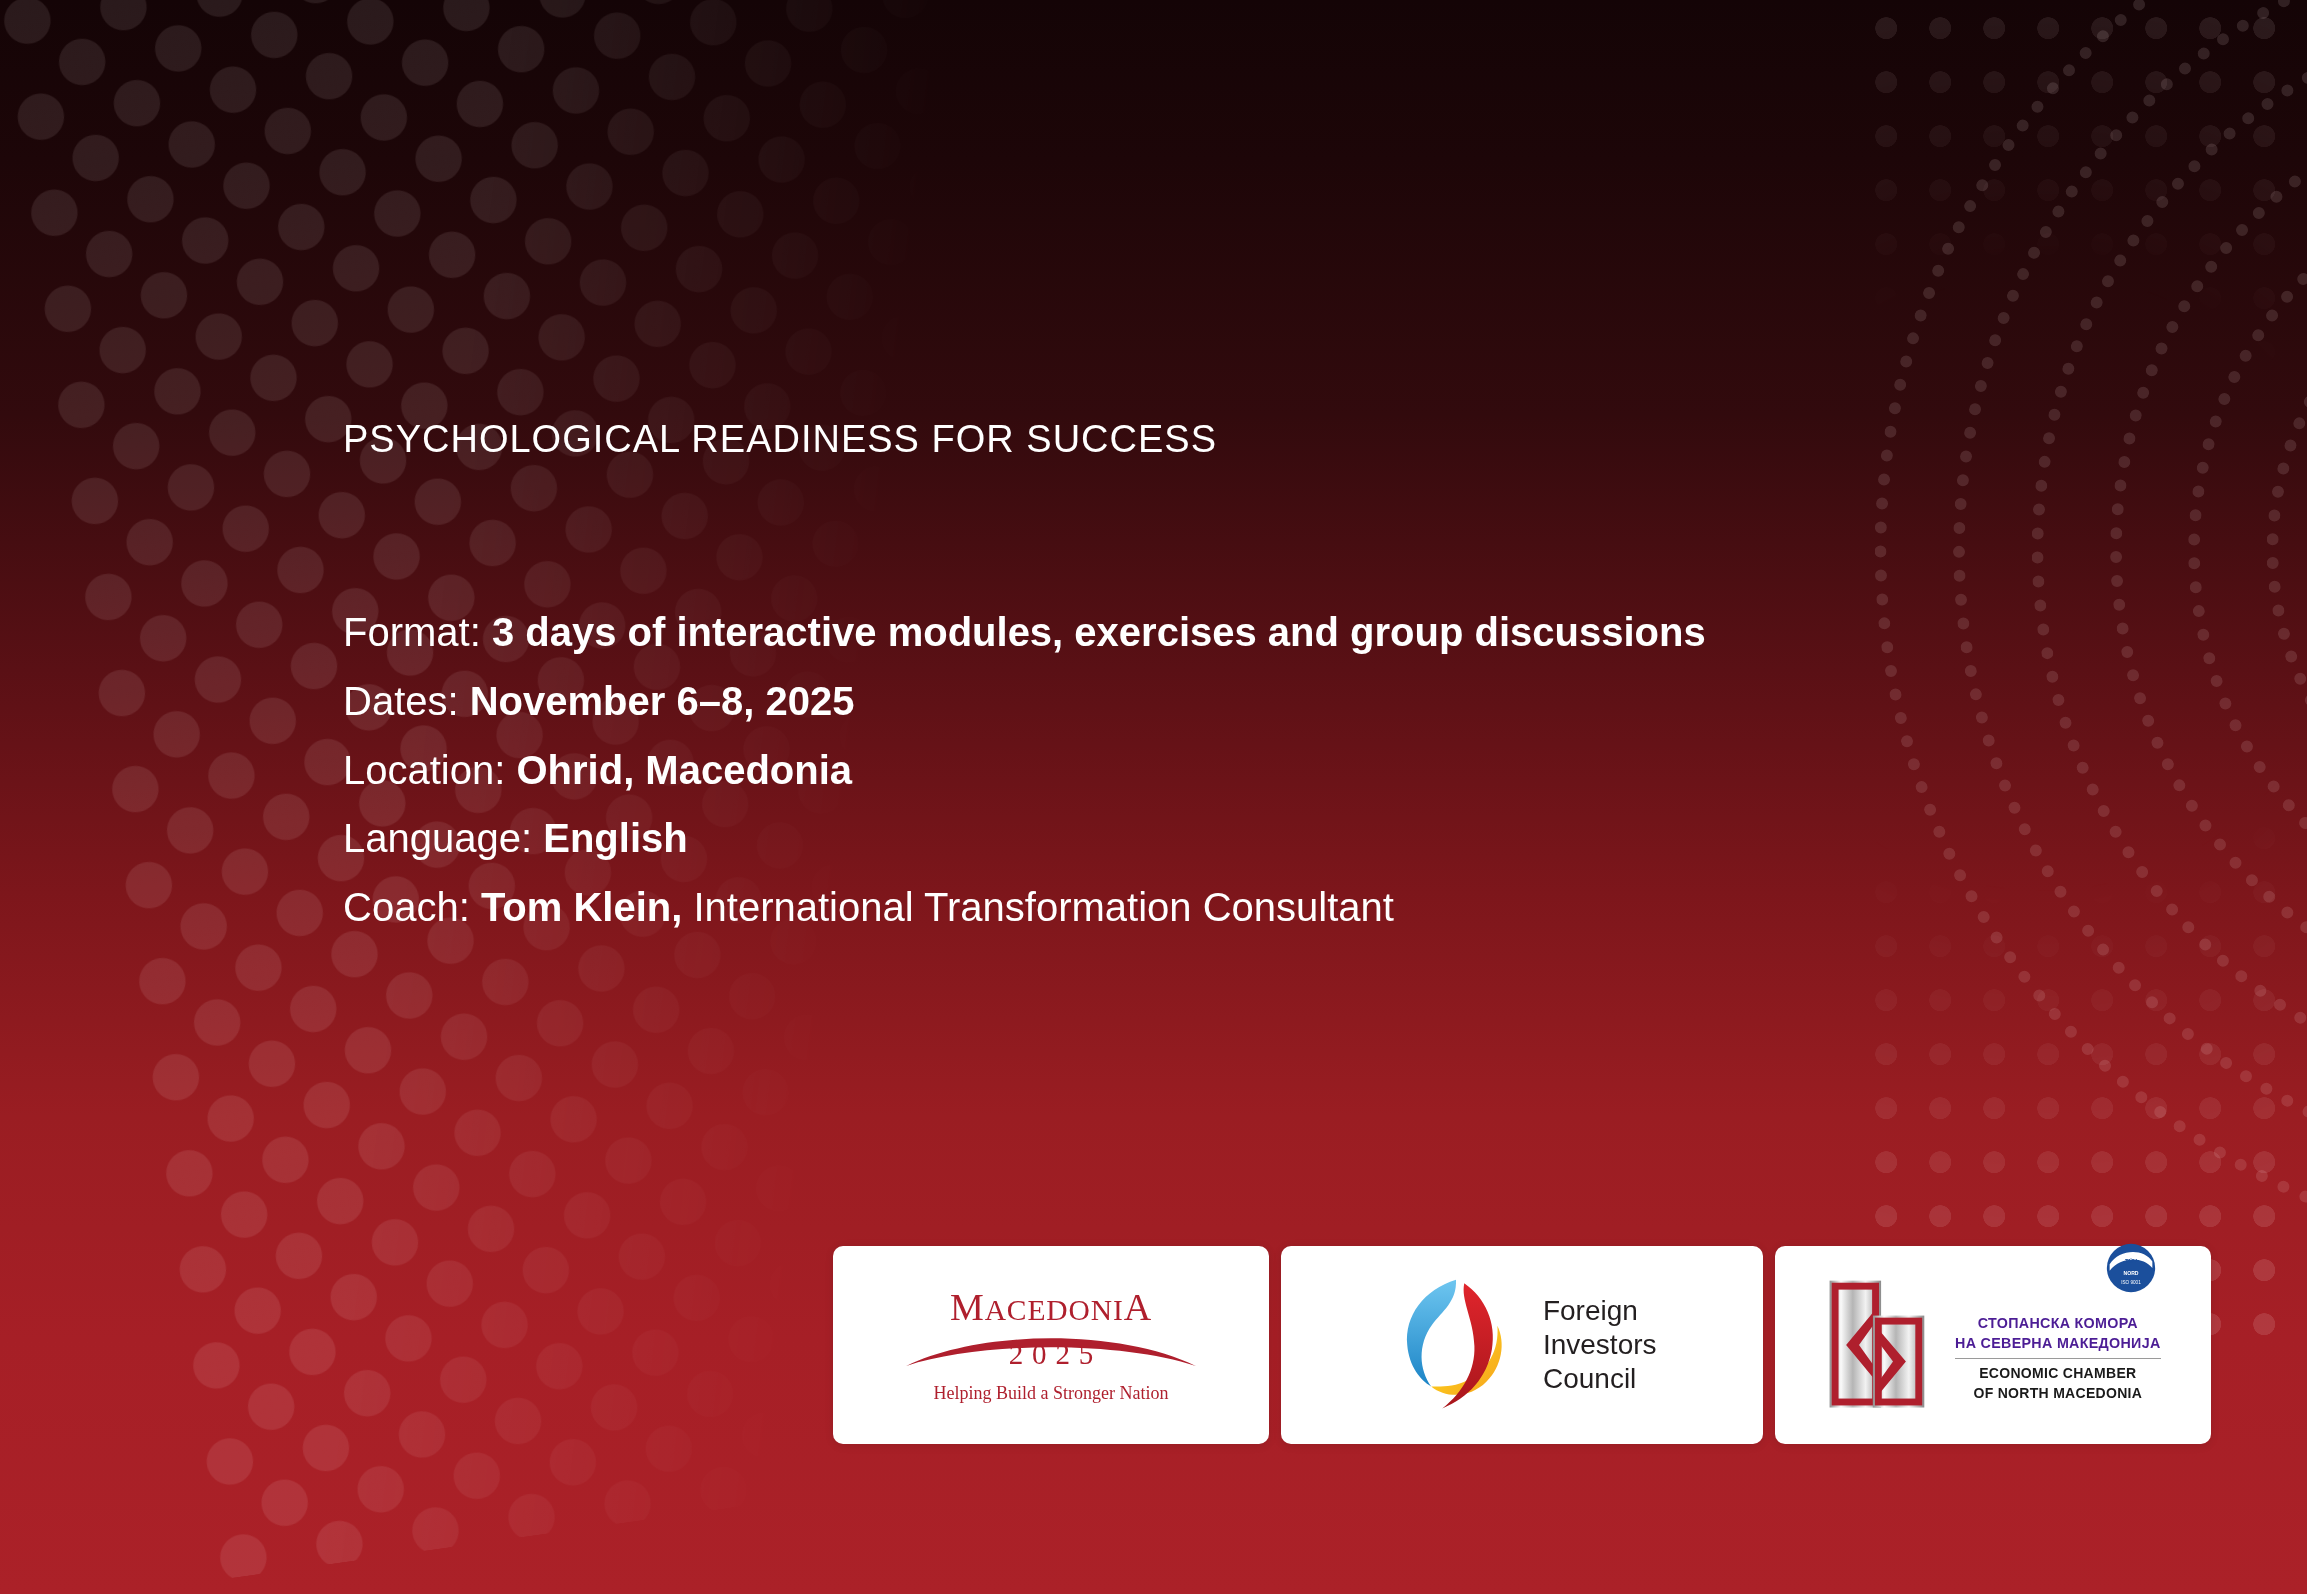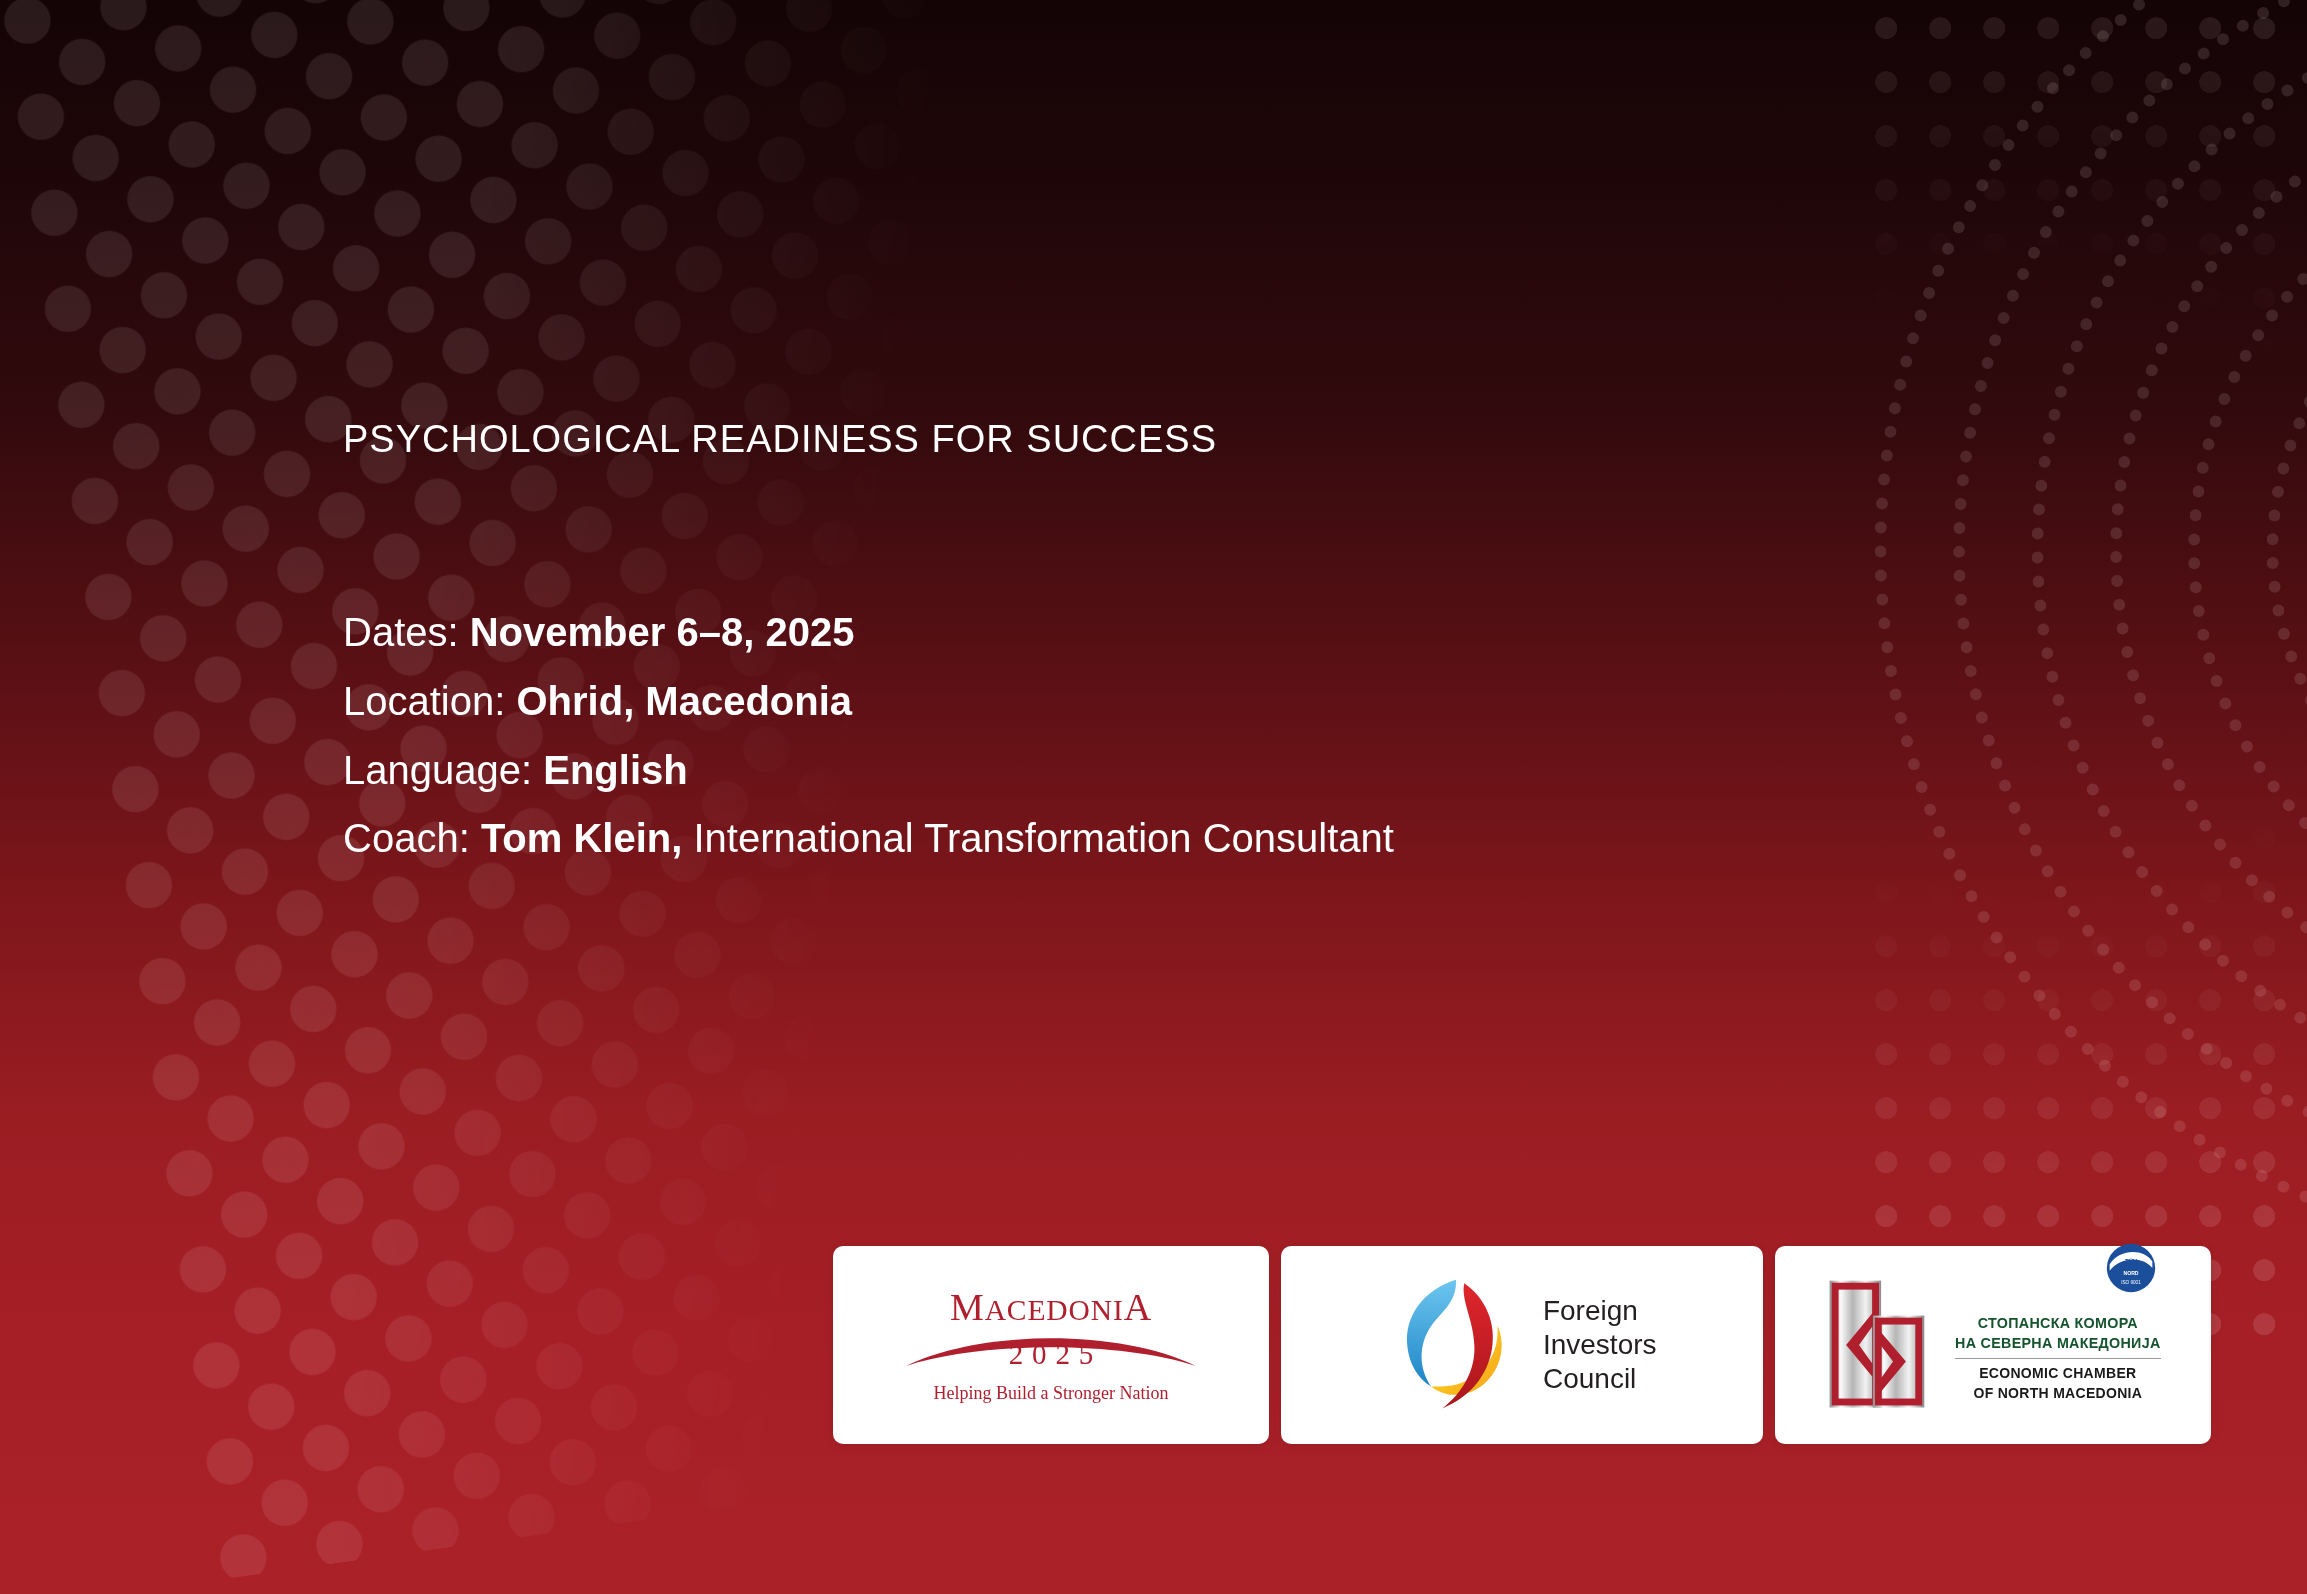--- a/index.html
+++ b/index.html
@@ -119,21 +119,21 @@
   .mk-tag{ font-size:18px; margin-top:21px; }
 
   
   .fic{ display:flex; align-items:center; gap:17.5px; }
   .fic-text{ font-family:"Liberation Sans", sans-serif; font-size:28px; line-height:1.22; color:#231f20; font-weight:400; }
 
   
   .ecc{ display:flex; align-items:center; gap:15.7px; }
   .ecc-right{ position:relative; padding-top:2.8px; }
   .ecc-iso{ position:absolute; right:3.7px; top:-44px; }
-  .ecc-mk{ font-family:"Liberation Sans", sans-serif; font-weight:bold; font-size:14.3px; letter-spacing:0.3px; color:#14532d; line-height:1.42; text-align:center;margin-top:24px; }
+  .ecc-mk{ font-family:"Liberation Sans", sans-serif; font-weight:bold; font-size:14.3px; letter-spacing:0.3px; color:#4c1d95; line-height:1.42; text-align:center;margin-top:24px; }
   .ecc-rule{ height:0.9px; background:#9a9a9a; margin:5px 0 5px; }
   .ecc-en{ font-family:"Liberation Sans", sans-serif; font-weight:bold; font-size:14px; letter-spacing:0.3px; color:#1a1a1a; line-height:1.42; text-align:center; }
 </style>
 </head>
 <body>
 
 <div class="banner">
 
   <div class="dots-left"></div>
 
@@ -145,20 +145,24 @@
     <div class="ring" style="width:1107px;height:1107px;border-width:12px;"></div>
     <div class="ring" style="width:1264px;height:1264px;border-width:12px;"></div>
     <div class="ring" style="width:1421px;height:1421px;border-width:12px;"></div>
   </div>
 
   <div class="content">
 
     <div class="subtitle">PSYCHOLOGICAL READINESS FOR SUCCESS</div>
 
     <div class="info">
+      <span class="row">
+        <span class="lbl">Format:</span>
+        <span class="val">3 days of interactive modules, exercises and group discussions</span>
+      </span>
       <span class="row">
         <span class="lbl">Dates:</span>
         <span class="val">November 6–8, 2025</span>
       </span>
       <span class="row">
         <span class="lbl">Location:</span>
         <span class="val">Ohrid, Macedonia</span>
       </span>
       <span class="row">
         <span class="lbl">Language:</span>

